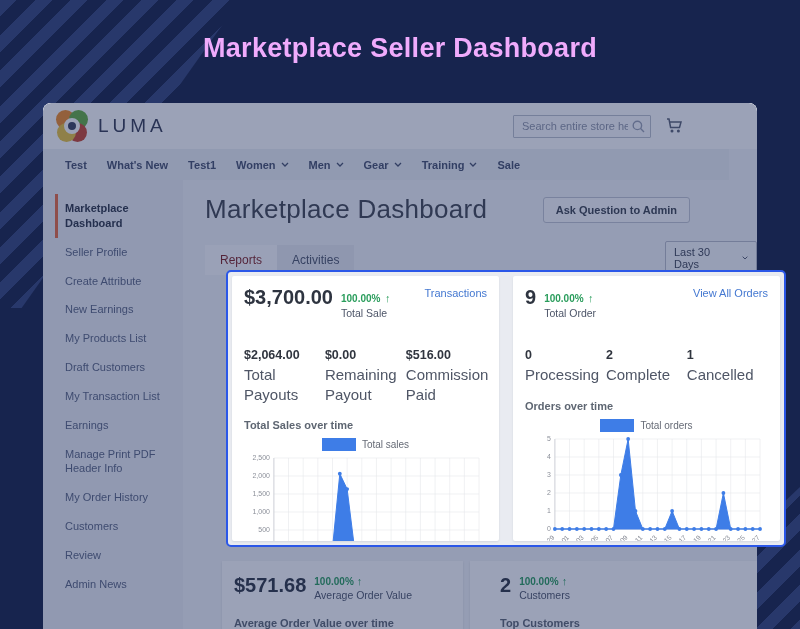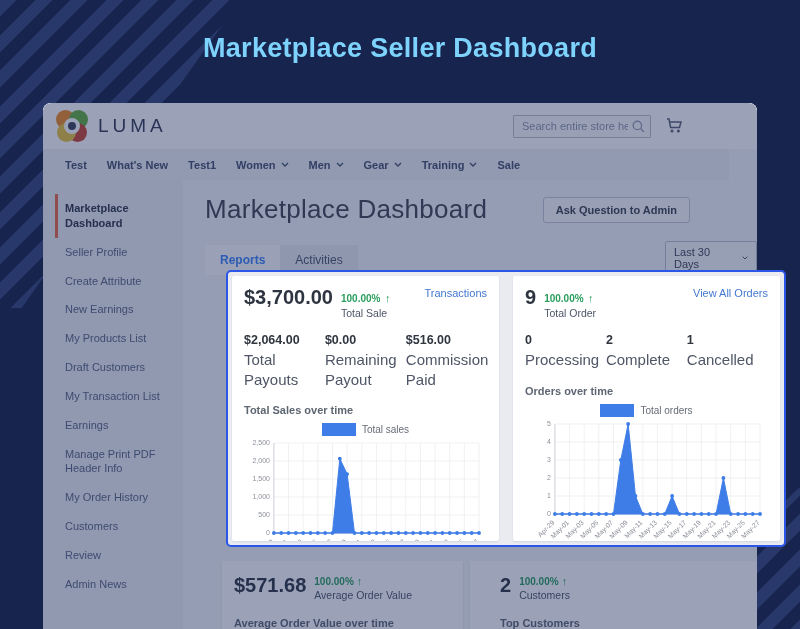--- a/index.html
+++ b/index.html
@@ -5,21 +5,21 @@
   * { margin:0; padding:0; box-sizing:border-box; }
   html,body { width:800px; height:629px; }
   body { font-family:"Liberation Sans", sans-serif; }
 
   .poster { position:relative; width:800px; height:629px; background:#17244e; overflow:hidden; }
 
   .stripes { position:absolute; background:repeating-linear-gradient(135deg,#28386b 0 12px,transparent 12px 25px); }
   .stripes.tl { left:0; top:0; width:240px; height:308px; clip-path:polygon(0 0,100% 0,9% 100%,0 100%); }
   .stripes.br { right:0; bottom:0; width:150px; height:142px; clip-path:polygon(100% 0,100% 100%,0 100%); }
 
-  .poster-title { position:absolute; top:33px; left:0; width:100%; text-align:center; color:#7dd3fc; font-size:27px; font-weight:700; letter-spacing:.3px; }
+  .poster-title { position:absolute; top:33px; left:0; width:100%; text-align:center; color:#f0abfc; font-size:27px; font-weight:700; letter-spacing:.3px; }
 
   
   .screenshot { position:absolute; left:43px; top:103px; width:714px; height:526px; background:#f5f6f9; border-radius:8px 8px 0 0; overflow:hidden; font-size:11px; color:#5b6275; }
 
   .shop-header { height:46px; background:#ffffff; display:flex; align-items:center; padding:0 74px 0 13px; }
   .luma-logo { position:relative; width:32px; height:32px; flex:none; }
   .luma-logo i { position:absolute; border-radius:50%; width:19px; height:19px; }
   .luma-logo .c1{ left:0; top:0; background:#f08a24; }
   .luma-logo .c2{ right:0; top:0; background:#64ae3e; }
   .luma-logo .c3{ right:1px; bottom:0; background:#c9452e; }
@@ -43,21 +43,21 @@
   .side-item.active { color:#2c3344; font-weight:700; border-left:3px solid #e96a3f; padding-left:7px; }
   .side-gap { height:20px; }
 
   .main { flex:1; padding:14px 0 0 22px; position:relative; }
   .heading-row { display:flex; justify-content:space-between; align-items:center; padding-right:67px; }
   .page-title { font-size:26px; font-weight:300; color:#40454e; letter-spacing:.3px; }
   .ask-btn { font-family:inherit; font-size:11px; font-weight:700; color:#3c424e; background:rgba(255,255,255,.6); border:1px solid #c3c7d2; border-radius:3px; padding:6px 12px; cursor:pointer; }
   .controls-row { margin-top:20px; display:flex; justify-content:space-between; align-items:flex-end; }
   .tabs { display:flex; }
   .tab { padding:8px 15px; font-size:12px; color:#4c5468; background:#e9ebf0; cursor:pointer; }
-  .tab.active { background:#fdfdff; font-weight:700; color:#3b82f6;text-align:right; }
+  .tab.active { background:#fdfdff; font-weight:400; color:#7f1d1d;text-align:right; }
   .select-box { display:flex; align-items:center; justify-content:space-between; width:92px; border:1px solid #b9bdc9; border-radius:2px; padding:4px 8px; font-size:11px; color:#3f4656; margin-top:-14px; cursor:pointer; background:rgba(255,255,255,.35);gap:25px; }
 
   
   .bcard { position:absolute; top:458px; background:#ffffff; height:120px; box-shadow:0 1px 2px rgba(60,70,90,.15); }
   .bcard.bleft { left:179px; width:241px; padding:14px 12px; }
   .bcard.bright { left:427px; width:287px; padding:14px 12px 14px 30px; }
 
   .value-row { display:flex; align-items:flex-start; }
   .big-value { font-size:20px; font-weight:700; color:#2e3440; line-height:1.05; }
   .trend-stack { margin-left:8px; line-height:1.25; }
@@ -65,21 +65,21 @@
   .trend-arrow { font-size:11px; color:#2a9d5c; font-weight:700; }
   .trend-label { font-size:10.5px; color:#4d5568; }
   .card-link { margin-left:auto; font-size:11px; color:#4478d1; cursor:pointer; }
   .section-title { margin-top:15px; font-size:11px; font-weight:600; color:#5e6672; }
 
   .dim-overlay { position:absolute; inset:0; background:rgba(27,43,92,.44); z-index:3; border-radius:8px 8px 0 0; }
 
   
   .highlight { position:absolute; left:226px; top:270px; width:560px; height:277px; z-index:5; border:2px solid #2b57e8; border-radius:5px; background:#e9ebf1; padding:4px; display:flex; gap:14px; }
   .hcard { flex:1; background:#ffffff; border-radius:2px; padding:11px 12px; box-shadow:0 1px 2px rgba(60,70,90,.12); overflow:hidden; }
-  .stats-row { display:flex; margin-top:13px; }
+  .stats-row { display:flex; margin-top:28px; }
   .stat-col { width:33.3%; padding-right:6px; }
   .stat-value { font-size:12.5px; font-weight:700; color:#30353f; }
   .stat-label { font-size:15px; color:#4f5666; margin-top:3px; line-height:1.3; }
   .legend { margin-top:7px; display:flex; justify-content:center; align-items:center; gap:6px; }
   .legend-swatch { width:34px; height:13px; }
   .legend-label { font-size:10px; color:#666b76; }
   .chart-svg { width:100%; height:126px; display:block; margin-top:1px; }
 </style>
 </head>
 <body>

